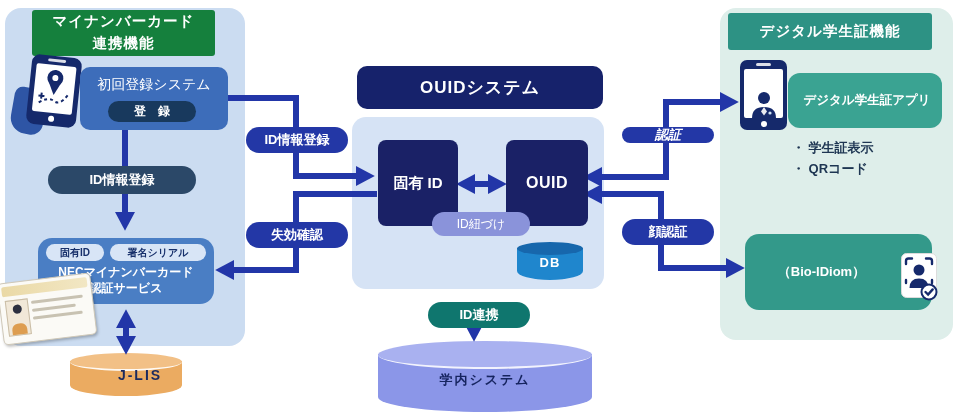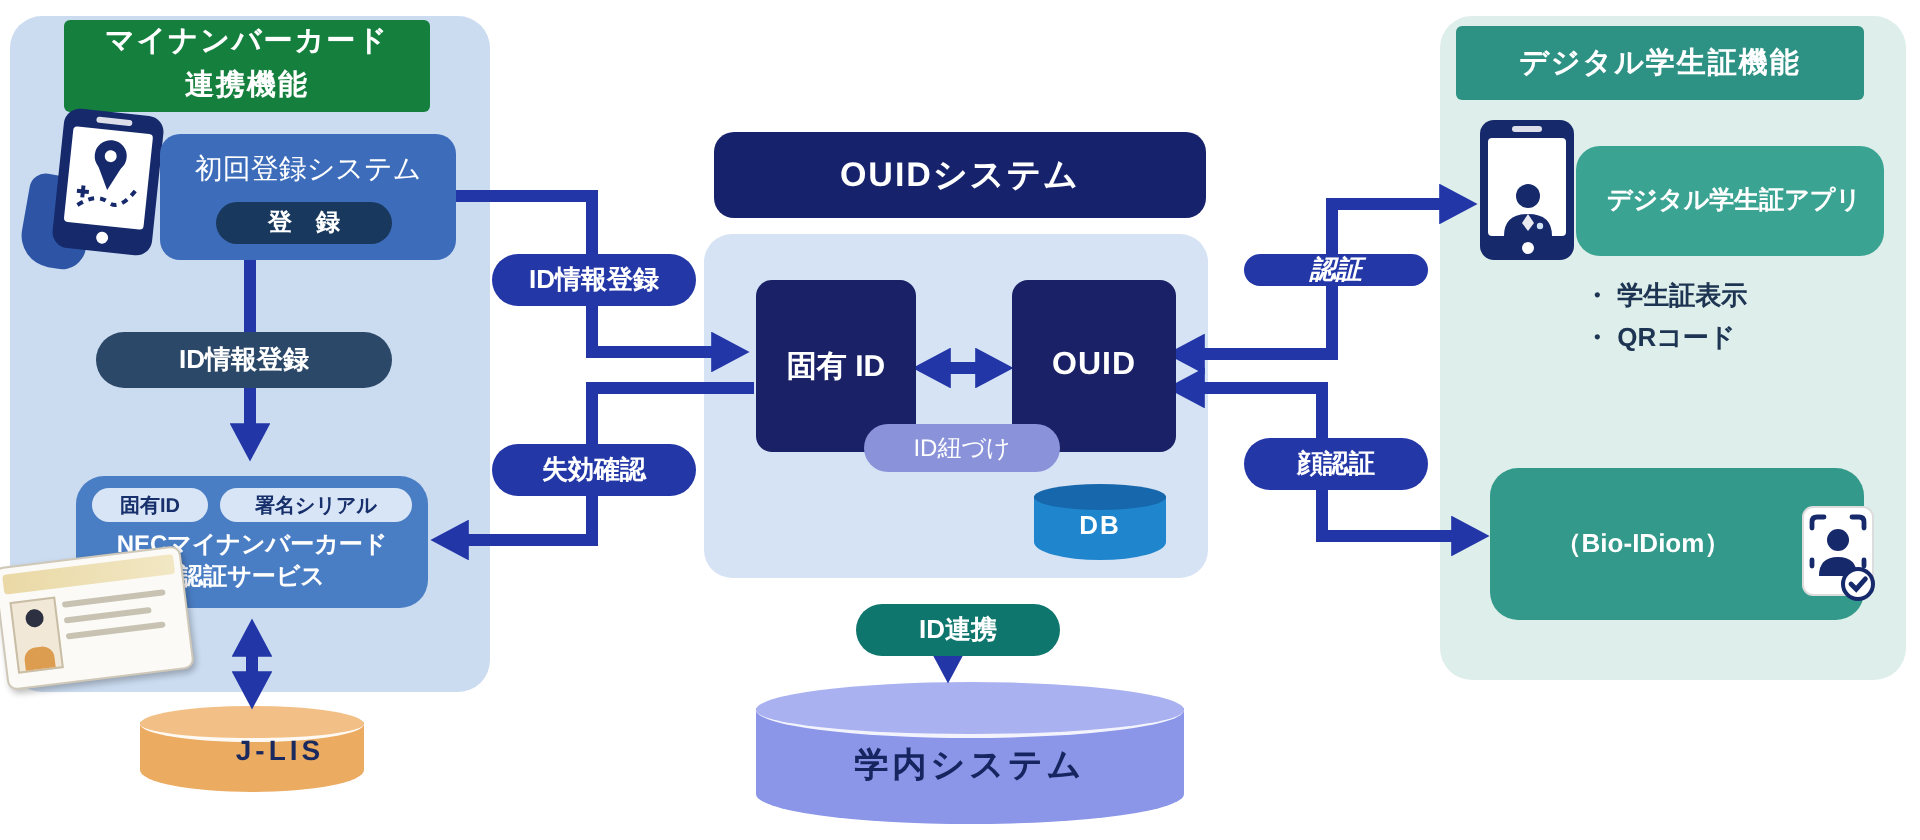--- a/index.html
+++ b/index.html
@@ -76,21 +76,21 @@
   .jlis .txt { top:14px; font-size:14px; letter-spacing:2px; color:#1b2a5e;padding-left:28px; }
 
   .db { left:517px; top:242px; width:66px; height:38px; }
   .db .top { height:13px; background:#1767ac; }
   .db .bod { top:6px; background:#1f86cd; border-radius:0 0 33px 33px / 0 0 9px 9px; }
   .db .txt { top:13px; font-size:13px; color:#fff; letter-spacing:1px; }
 
   .campus { left:378px; top:341px; width:214px; height:71px; }
   .campus .top { height:26px; background:#a9b1f0; border-bottom:2px solid rgba(255,255,255,.85); }
   .campus .bod { top:13px; background:#8b96e8; border-radius:0 0 107px 107px / 0 0 15px 15px; }
-  .campus .txt { top:30px; font-size:17px; letter-spacing:2px; color:#16245f; }
+  .campus .txt { top:30px; font-size:13px; letter-spacing:2px; color:#16245f; }
 
   
   .box-navy { background:#1a2166; border-radius:8px; color:#fff; font-weight:bold; }
   .box-koyu { left:378px; top:140px; width:80px; height:86px; font-size:15px; }
   .box-ouid { left:506px; top:140px; width:82px; height:86px; font-size:16px; letter-spacing:.5px; }
   .pill-himo { left:432px; top:212px; width:98px; height:24px; background:#8a93da; border-radius:12px;
                color:#fff; font-size:12px; font-weight:normal; }
   .pill-renkei { left:428px; top:284px; width:102px; height:26px; background:#0f766e; border-radius:13px;
                color:#fff; font-size:13px; font-weight:bold;margin-top:18px; }
 

